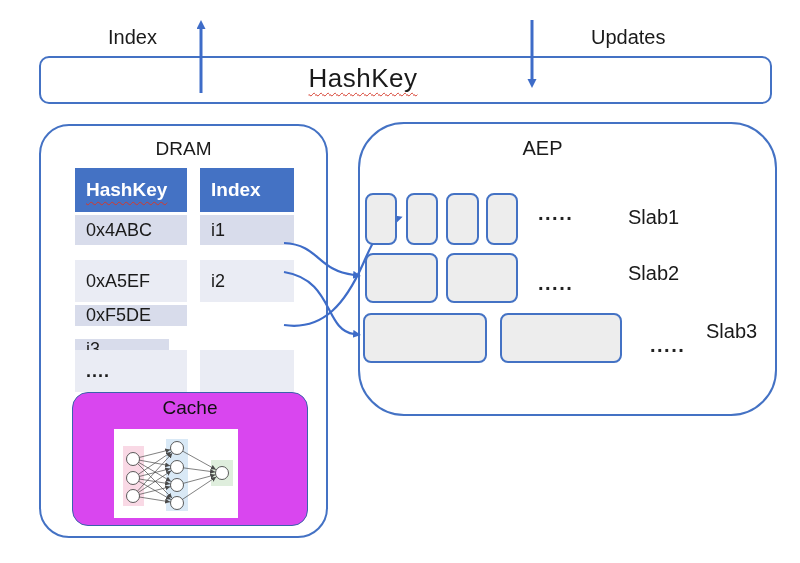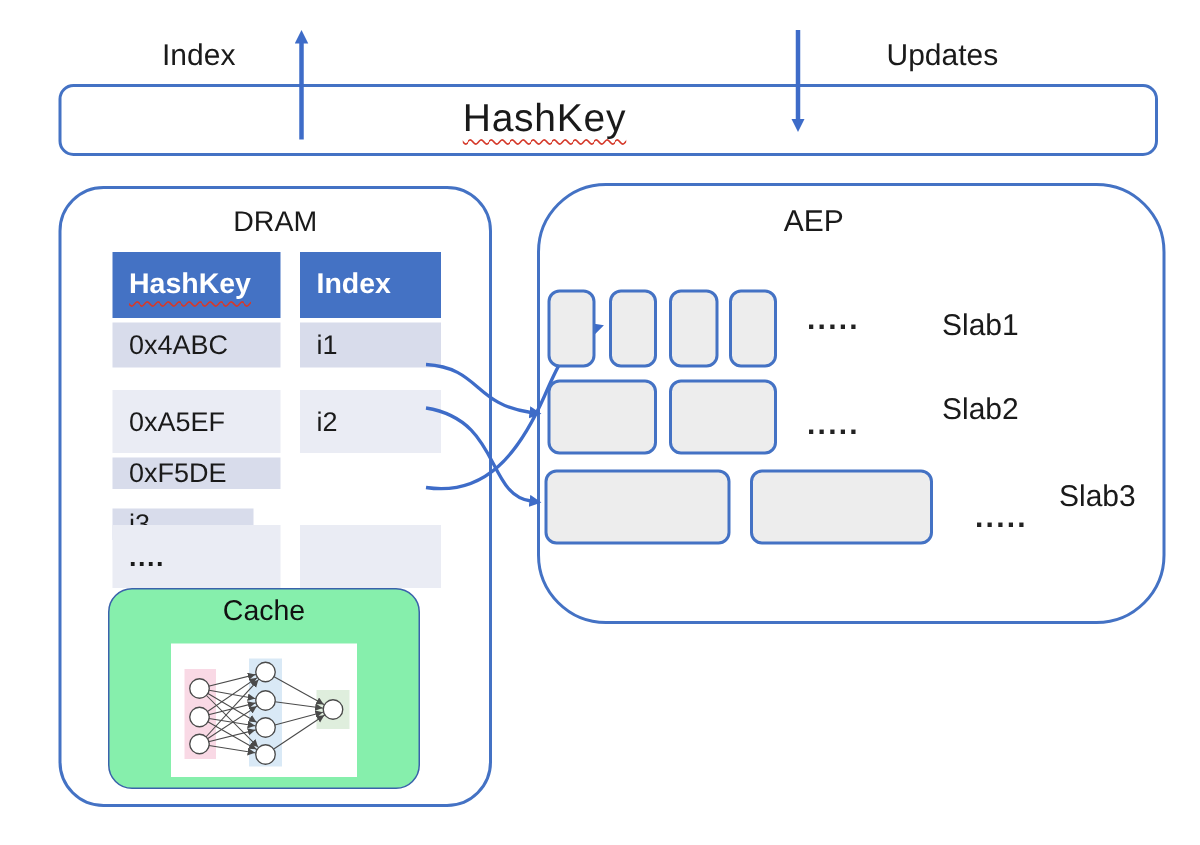--- a/index.html
+++ b/index.html
@@ -33,21 +33,21 @@
   .hrow.header{top:0;height:44px;}
   .hrow.header .hcell{background:#4472C4;color:#fff;font-weight:700;font-size:19px;}
   .hrow.r0{top:47px;height:30px;} .hrow.r1{top:92px;height:42px;}
   .hrow.r2{top:137px;height:42px;flex-direction:column;} .hrow.r3{top:182px;height:42px;}
   .hrow.odd .hcell{background:#D8DCEB;}
   .hrow.even .hcell{background:#EAECF4;}
   .hcell.dots-cell{font-weight:700;letter-spacing:1px;}
 
   
   .cache-box{position:absolute;left:72px;top:392px;width:206px;height:132px;
-    background:#86efac;border:1px solid #3a62ab;border-radius:16px;}
+    background:#d946ef;border:1px solid #3a62ab;border-radius:16px;padding-left:28px;}
   .cache-title{position:absolute;left:0;right:0;top:4px;text-align:center;
     font-size:19px;font-weight:500;color:#111;}
   .nn-panel{position:absolute;left:41px;top:36px;width:124px;height:89px;background:#fff;}
 
   
   .aep-box{position:absolute;left:358px;top:122px;width:415px;height:290px;
     border:2px solid #4472C4;border-radius:46px;background:#fff;}
   .aep-title{position:absolute;left:0;right:50px;top:13px;text-align:center;
     font-size:20px;font-weight:500;}
 

